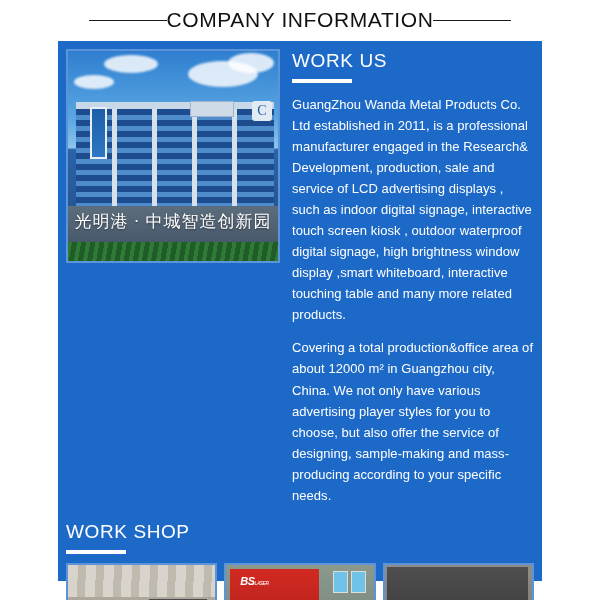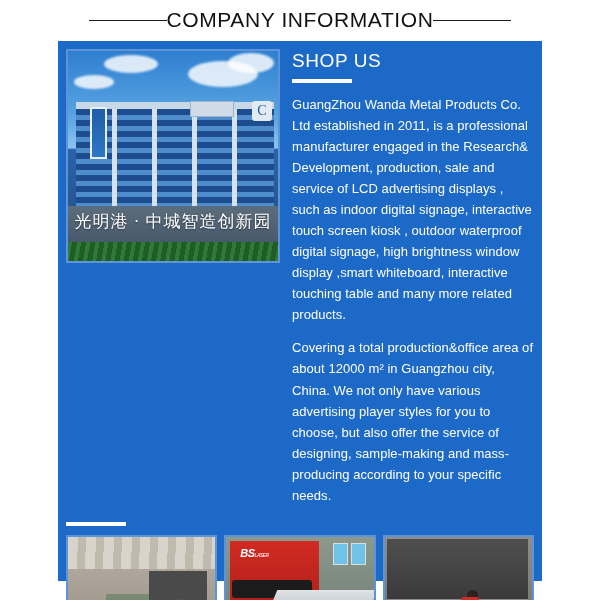--- a/index.html
+++ b/index.html
@@ -445,28 +445,29 @@
       <span class="bldg-sign-inner"></span>
       <span class="bldg-logo-box"></span>
       <span class="bldg-c">C</span>
 
       <span class="wall"></span>
       <span class="wall-text">光明港 · 中城智造创新园</span>
       <span class="greenery"></span>
     </div>
 
     <div class="about">
-      <h2 class="section-title">SHOP US</h2>
+      <h2 class="section-title">WORK US</h2>
       <div class="title-bar"></div>
       <p>GuangZhou Wanda Metal Products Co. Ltd established in 2011, is a professional manufacturer engaged in the Research&amp; Development, production, sale and service of LCD advertising displays , such as indoor digital signage, interactive touch screen kiosk , outdoor waterproof digital signage, high brightness window display ,smart whiteboard, interactive touching table and many more related products.</p>
       <p>Covering a total production&amp;office area of about 12000 m² in Guangzhou city, China. We not only have various advertising player styles for you to choose, but also offer the service of designing, sample-making and mass-producing according to your specific needs.</p>
     </div>
   </div>
 
   <div class="workshop">
+    <h2 class="section-title">WORK SHOP</h2>
     <div class="title-bar"></div>
 
     <div class="photo-grid">
 
       <div class="cell p1">
         <span class="ceiling"></span>
         <span class="aisle"></span>
         <span class="mach"></span>
         <span class="mach2"></span>
         <span class="worker w1"></span>

